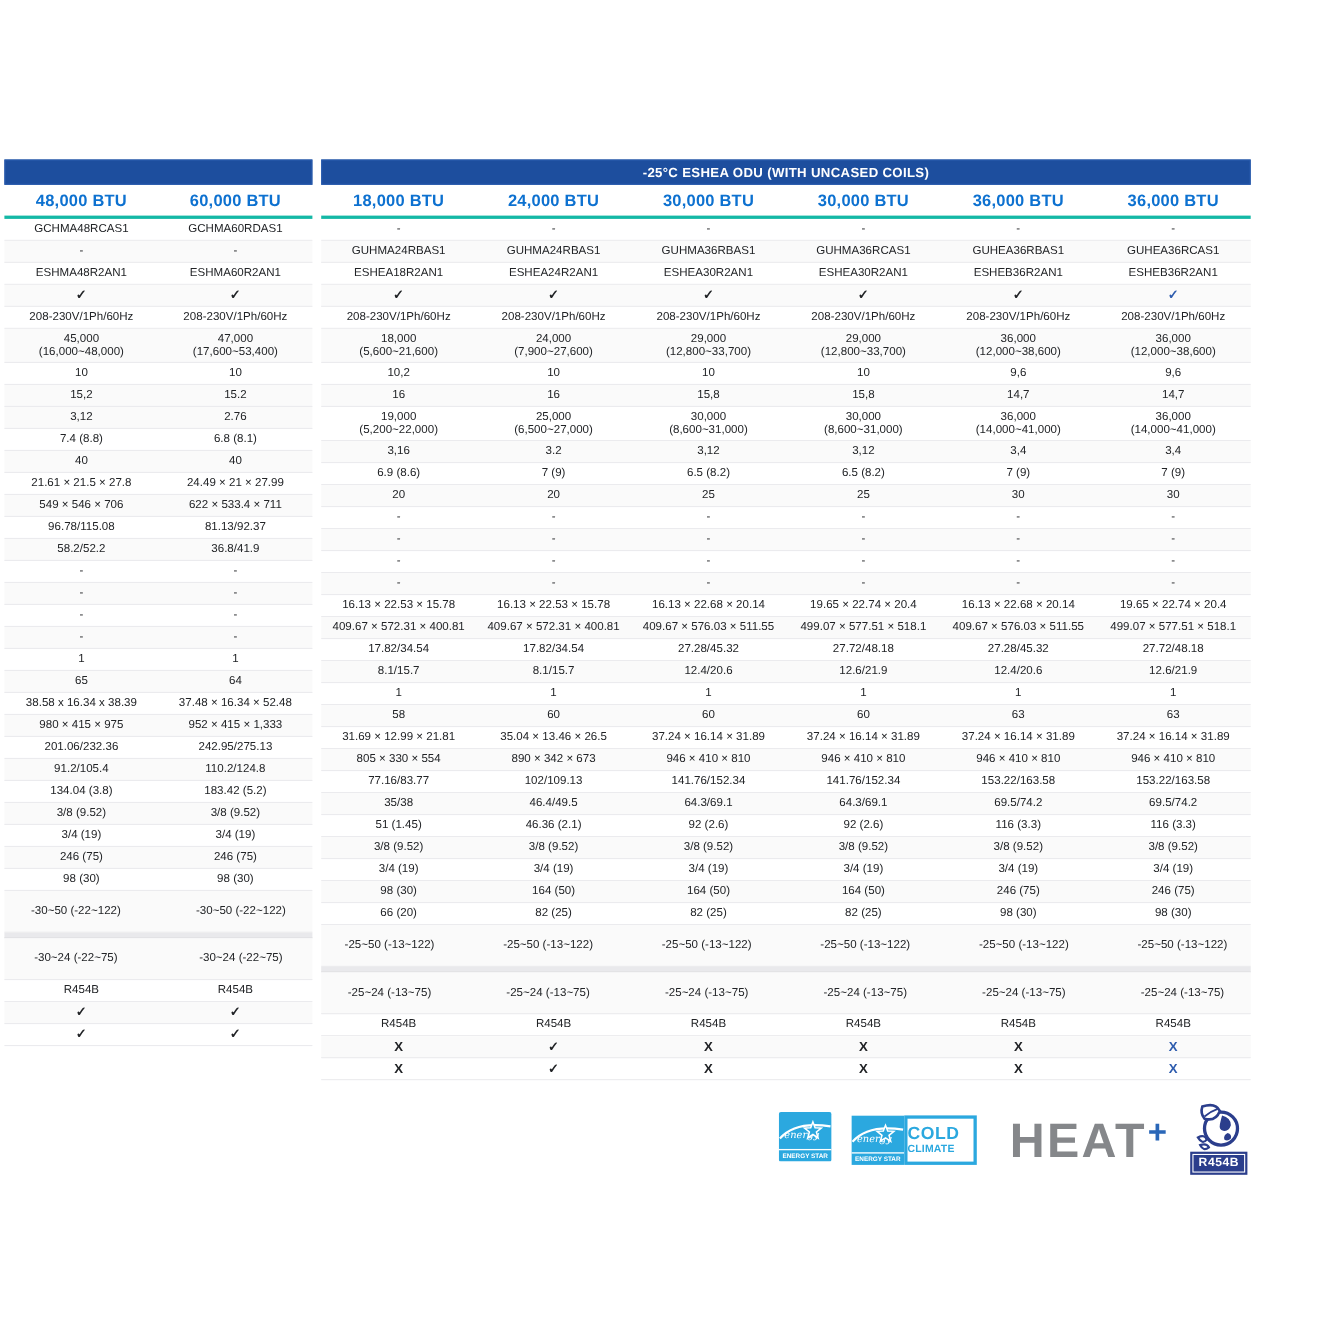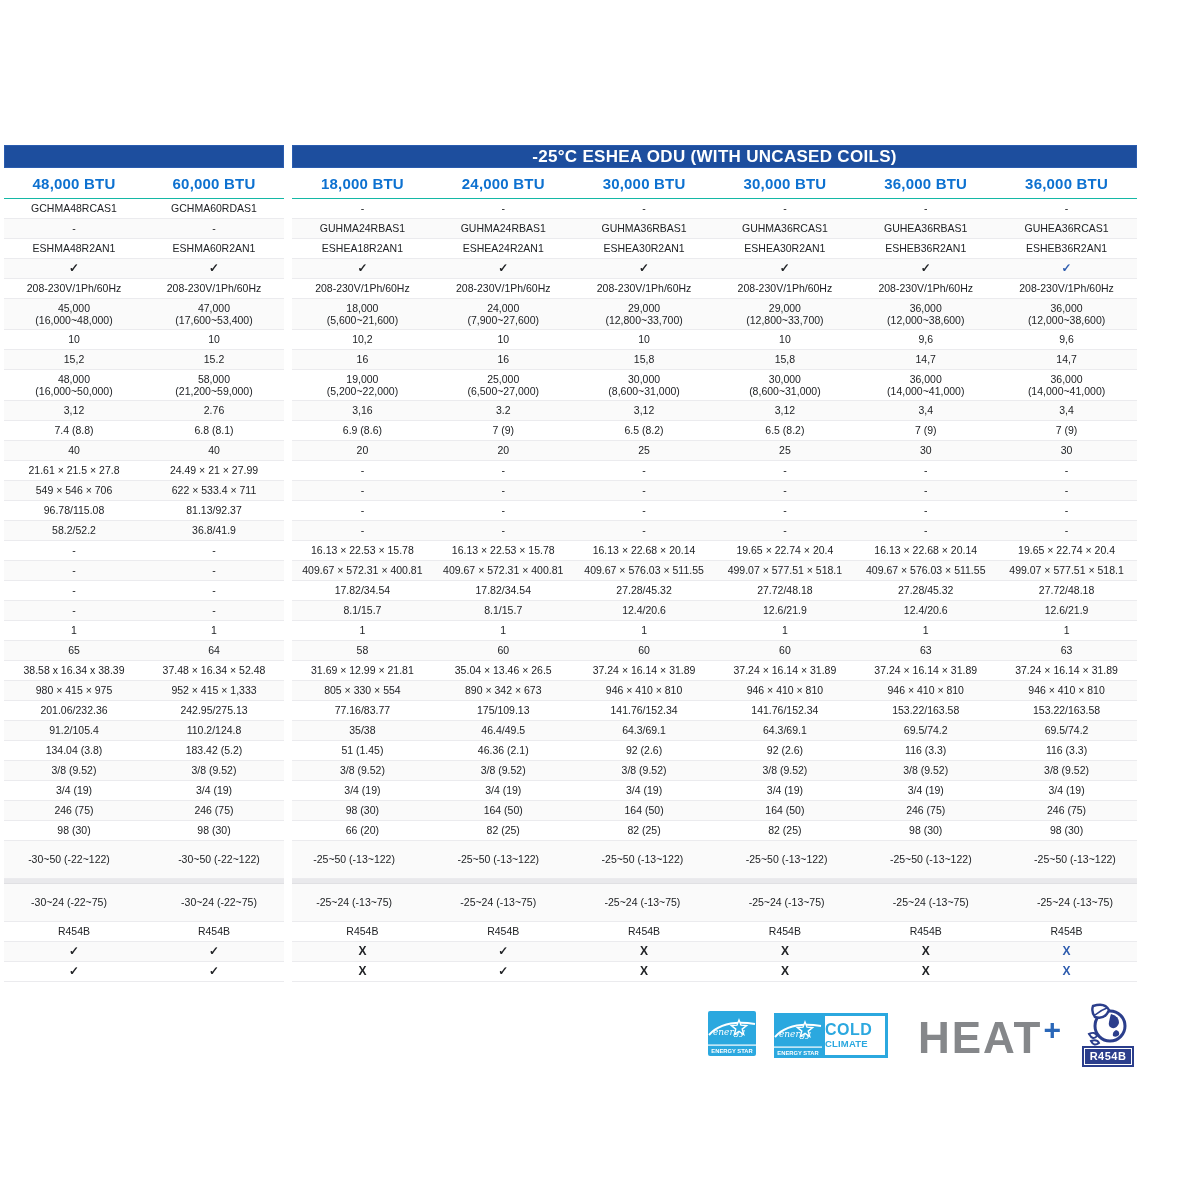--- a/index.html
+++ b/index.html
@@ -4,22 +4,22 @@
 <style>
   html,body{margin:0;padding:0;background:#fff;}
   .page{position:relative;width:1200px;height:1200px;background:#fff;overflow:hidden;
         font-family:"Liberation Sans",sans-serif;color:#212326;}
   .tables{position:absolute;left:4px;top:145px;display:flex;gap:8px;}
   .tbl{display:flex;flex-direction:column;}
   .tbl-left{width:280px;}
   .tbl-right{width:845px;}
   .bar{height:23px;background:#1d4e9e;border:1px solid #2a5cae;box-sizing:border-box;
        display:flex;align-items:center;justify-content:center;color:#fff;font-weight:700;
-       font-size:17px;letter-spacing:.3px;}
-  .btu-row{display:flex;height:31px;align-items:center;border-bottom:1px solid #14b8a6;box-sizing:border-box;}
+       font-size:12px;letter-spacing:.3px;}
+  .btu-row{display:flex;height:31px;align-items:center;border-bottom:3px solid #14b8a6;box-sizing:border-box;}
   .btu-cell{flex:1;text-align:center;color:#0d71d0;font-weight:700;font-size:15px;letter-spacing:.2px;}
   .row{display:flex;align-items:center;border-bottom:1px solid #ebebee;box-sizing:border-box;}
   .row.n,.row.m{height:20px;}
   .row.d{height:31px;}
   .row.t{height:38px;gap:20px;}
   .row.alt{background:#fafafa;}
   .row.s{height:5px;background:#e9e9ec;border-bottom:1px solid #e0e0e3;}
   .cell{flex:1;text-align:center;font-size:10.5px;line-height:12.5px;color:#212326;white-space:pre-line;}
   .row.m .cell{font-weight:700;font-size:12px;}
   .cell.blue{color:#2e5cae;}
@@ -79,26 +79,20 @@
 (17,600~53,400)</div>
           </div>
           <div class="row n">
             <div class="cell">10</div>
             <div class="cell">10</div>
           </div>
           <div class="row n alt">
             <div class="cell">15,2</div>
             <div class="cell">15.2</div>
           </div>
-          <div class="row d">
-            <div class="cell">48,000
-(16,000~50,000)</div>
-            <div class="cell">58,000
-(21,200~59,000)</div>
-          </div>
           <div class="row n alt">
             <div class="cell">3,12</div>
             <div class="cell">2.76</div>
           </div>
           <div class="row n">
             <div class="cell">7.4 (8.8)</div>
             <div class="cell">6.8 (8.1)</div>
           </div>
           <div class="row n alt">
             <div class="cell">40</div>
@@ -416,21 +410,21 @@
           <div class="row n alt">
             <div class="cell">805 × 330 × 554</div>
             <div class="cell">890 × 342 × 673</div>
             <div class="cell">946 × 410 × 810</div>
             <div class="cell">946 × 410 × 810</div>
             <div class="cell">946 × 410 × 810</div>
             <div class="cell">946 × 410 × 810</div>
           </div>
           <div class="row n">
             <div class="cell">77.16/83.77</div>
-            <div class="cell">175/109.13</div>
+            <div class="cell">102/109.13</div>
             <div class="cell">141.76/152.34</div>
             <div class="cell">141.76/152.34</div>
             <div class="cell">153.22/163.58</div>
             <div class="cell">153.22/163.58</div>
           </div>
           <div class="row n alt">
             <div class="cell">35/38</div>
             <div class="cell">46.4/49.5</div>
             <div class="cell">64.3/69.1</div>
             <div class="cell">64.3/69.1</div>

